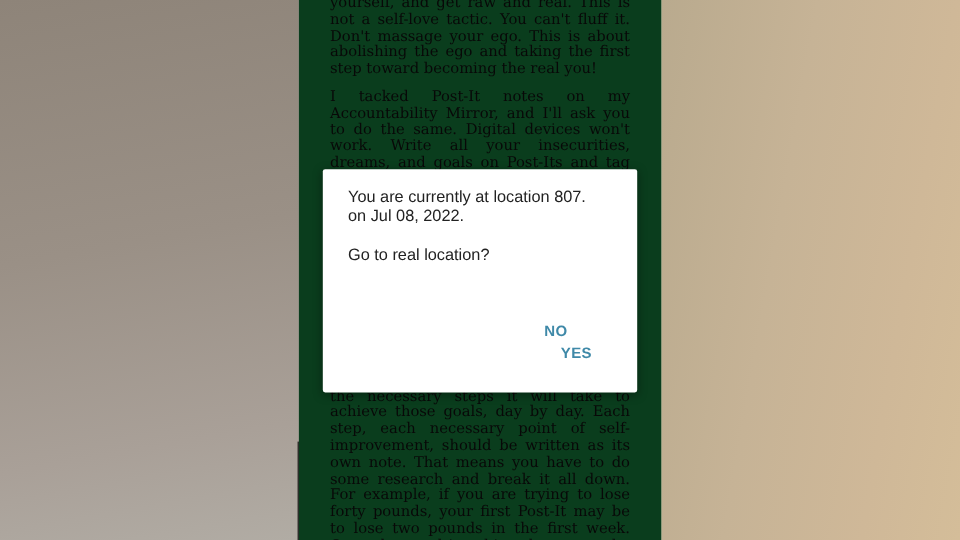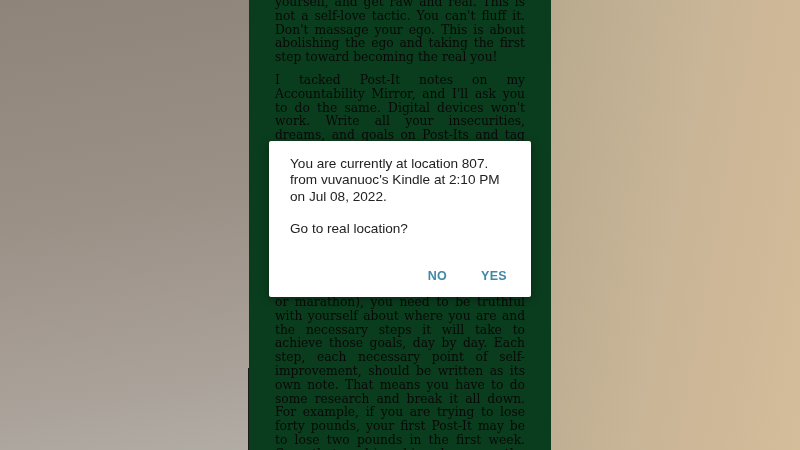--- a/index.html
+++ b/index.html
@@ -34,32 +34,32 @@
   .top-block { top:-4px; }
   .bottom-block { top:296px; }
   .scrim {
     position:absolute; left:0; top:0; width:302px; height:450px;
     background:rgba(0,0,0,0.52);
   }
   .side-edge {
     position:absolute; left:248px; top:368px; width:3px; height:82px; background:#1c1a18;
   }
   .dialog {
-    position:absolute; left:269px; top:141px; width:262px; height:156px;
+    position:absolute; left:269px; top:141px; width:262px; height:186px;
     background:#ffffff; border-radius:2px;
     box-shadow:0 2px 8px rgba(0,0,0,0.35);
   }
   .dialog-msg {
     position:absolute; left:21px; top:15px; width:230px;
     font-size:13.6px; line-height:16.3px; color:#222;
   }
   .dialog-msg .line { display:block; white-space:nowrap; }
   .dialog-msg .gap { height:16px; }
   .dialog-actions {
-    position:absolute; right:24px; top:126px; display:flex; gap:0;
+    position:absolute; right:24px; top:126px; display:flex; gap:0;flex-direction:column;
   }
   .dialog-btn {
     font-size:12.5px; font-weight:bold; color:#3f89a8; letter-spacing:0.3px;
     background:none; border:none; padding:2px 0; cursor:pointer;
     font-family: "Liberation Sans", sans-serif;
   }
   .btn-no { margin-right:34px; }
 </style>
 </head>
 <body>
@@ -77,21 +77,20 @@
     <div class="reader-text bottom-block">
       <p>or marathon), you need to be truthful with yourself about where you are and the necessary steps it will take to achieve those goals, day by day. Each step, each necessary point of self-improvement, should be written as its own note. That means you have to do some research and break it all down. For example, if you are trying to lose forty pounds, your first Post-It may be to lose two pounds in the first week. Once that goal is achieved, remove the note and post the next goal of two to five pounds until</p>
     </div>
   </div>
   <div class="scrim"></div>
 </div>
 
 <div class="dialog">
   <div class="dialog-msg">
     <span class="line">You are currently at location 807.</span>
-    <span class="line">from vuvanuoc's Kindle at 2:10 PM</span>
     <span class="line">on Jul 08, 2022.</span>
     <span class="line gap"></span>
     <span class="line">Go to real location?</span>
   </div>
   <div class="dialog-actions">
     <button class="dialog-btn btn-no">NO</button>
     <button class="dialog-btn">YES</button>
   </div>
 </div>
 

